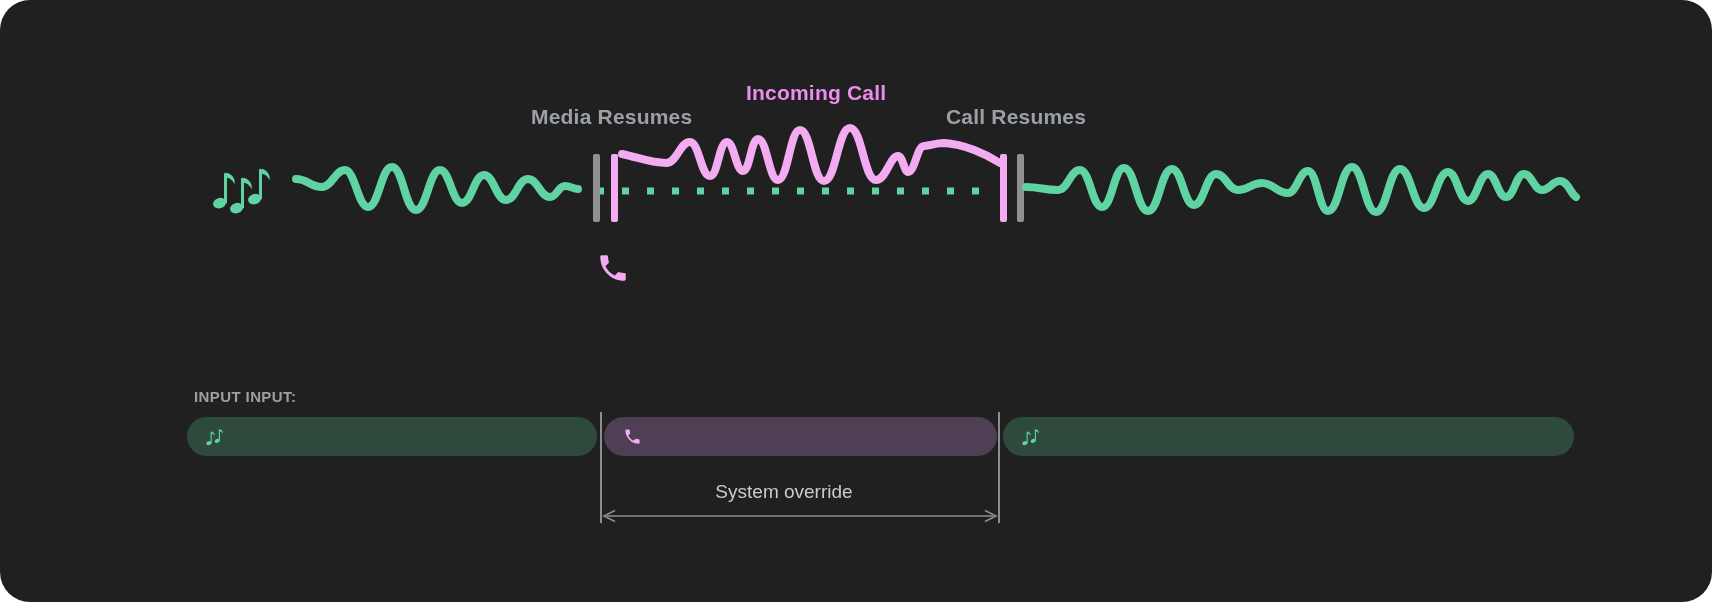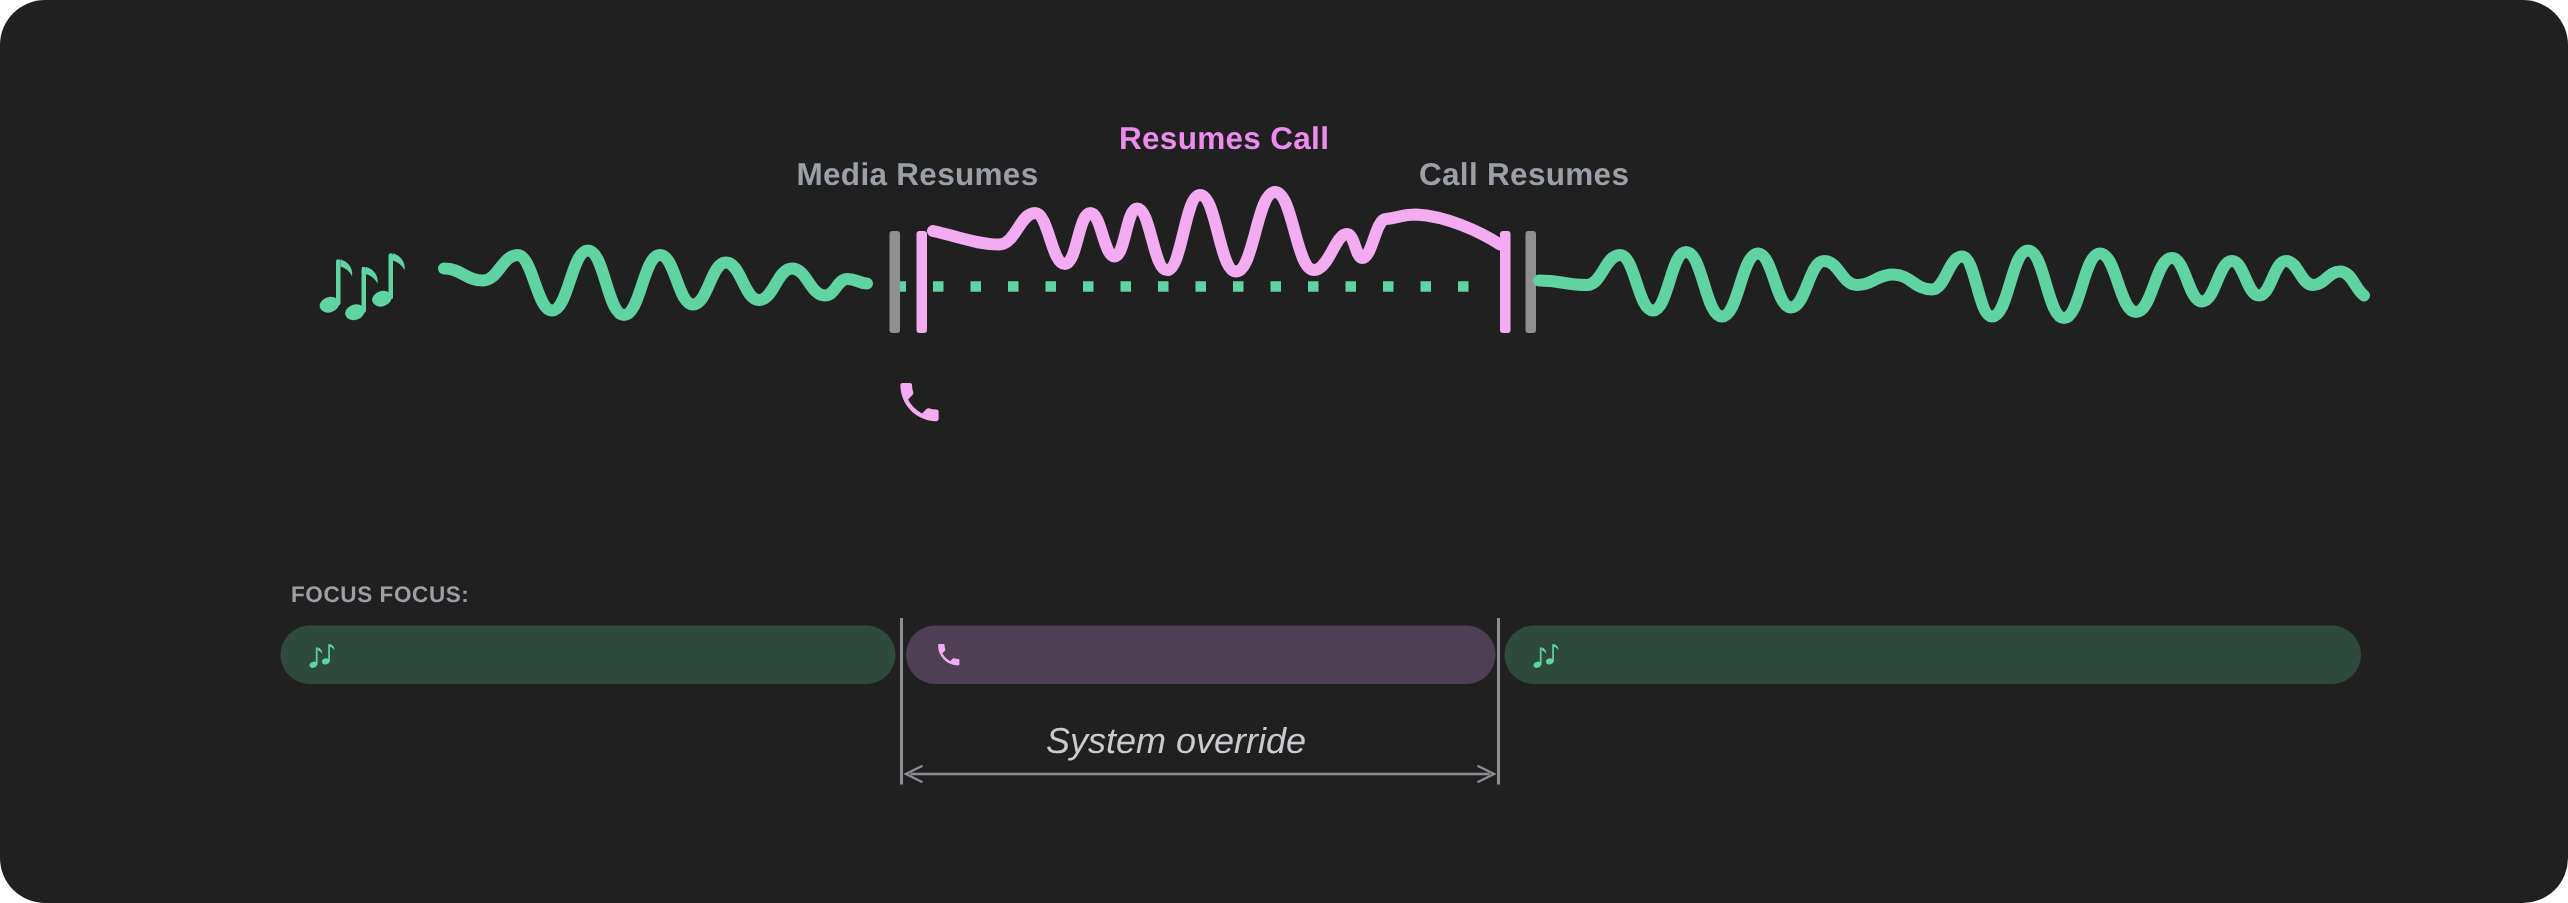--- a/index.html
+++ b/index.html
@@ -19,21 +19,21 @@
   .stage{position:relative;width:1712px;height:602px;}
   .panel{position:absolute;inset:0;background:var(--panel-bg);border-radius:30px;overflow:hidden;}
   .abs{position:absolute;}
   .lbl{position:absolute;font-size:21px;font-weight:600;color:var(--label-gray);letter-spacing:.2px;white-space:nowrap;line-height:1;}
   .lbl-pink{color:var(--incoming-pink);}
   .focus-heading{position:absolute;left:194px;top:389px;font-size:15px;font-weight:700;color:var(--label-gray);letter-spacing:.4px;line-height:1;}
   .pill{position:absolute;top:417px;height:39px;border-radius:20px;display:flex;align-items:center;padding-left:19px;box-sizing:border-box;}
   .pill-media{background:var(--focus-media-bg);}
   .pill-call{background:var(--focus-call-bg);}
   .guide-line{position:absolute;top:412px;width:2px;height:111px;background:var(--guide-gray);}
-  .override-label{position:absolute;left:601px;top:481px;width:366px;text-align:center;font-size:24px;color:var(--override-text);line-height:1.2;font-style:italic;}
+  .override-label{position:absolute;left:601px;top:481px;width:366px;text-align:center;font-size:19px;color:var(--override-text);line-height:1.2;}
   .note-green{fill:var(--media-green);}
   .phone-pink{fill:var(--pink-light);}
   svg{display:block;}
 </style>
 </head>
 <body>
 
 <div class="stage">
   <div class="panel">
 
@@ -71,24 +71,24 @@
       <use href="#note" x="0" y="4" width="26" height="40"></use>
       <use href="#note" x="17" y="9" width="26" height="40"></use>
       <use href="#note" x="35" y="0" width="26" height="40"></use>
     </svg>
 
     <svg class="abs phone-pink" style="left:596px;top:251px" width="34" height="34" viewBox="0 0 24 24">
       <use href="#call"></use>
     </svg>
 
     <div class="lbl" style="left:531px;top:106px">Media Resumes</div>
-    <div class="lbl lbl-pink" style="left:746px;top:82px">Resumes Call</div>
+    <div class="lbl lbl-pink" style="left:746px;top:82px">Incoming Call</div>
     <div class="lbl" style="left:946px;top:106px">Call Resumes</div>
 
-    <div class="focus-heading">FOCUS FOCUS:</div>
+    <div class="focus-heading">INPUT INPUT:</div>
 
     <div class="pill pill-media" style="left:187px;width:410px">
       <svg class="note-green" width="22" height="18" viewBox="0 0 40 32">
         <use href="#note" x="0" y="4" width="18" height="28"></use>
         <use href="#note" x="15" y="0" width="18" height="28"></use>
       </svg>
     </div>
 
     <div class="pill pill-call" style="left:604px;width:393px">
       <svg class="phone-pink" width="19" height="19" viewBox="0 0 24 24">

